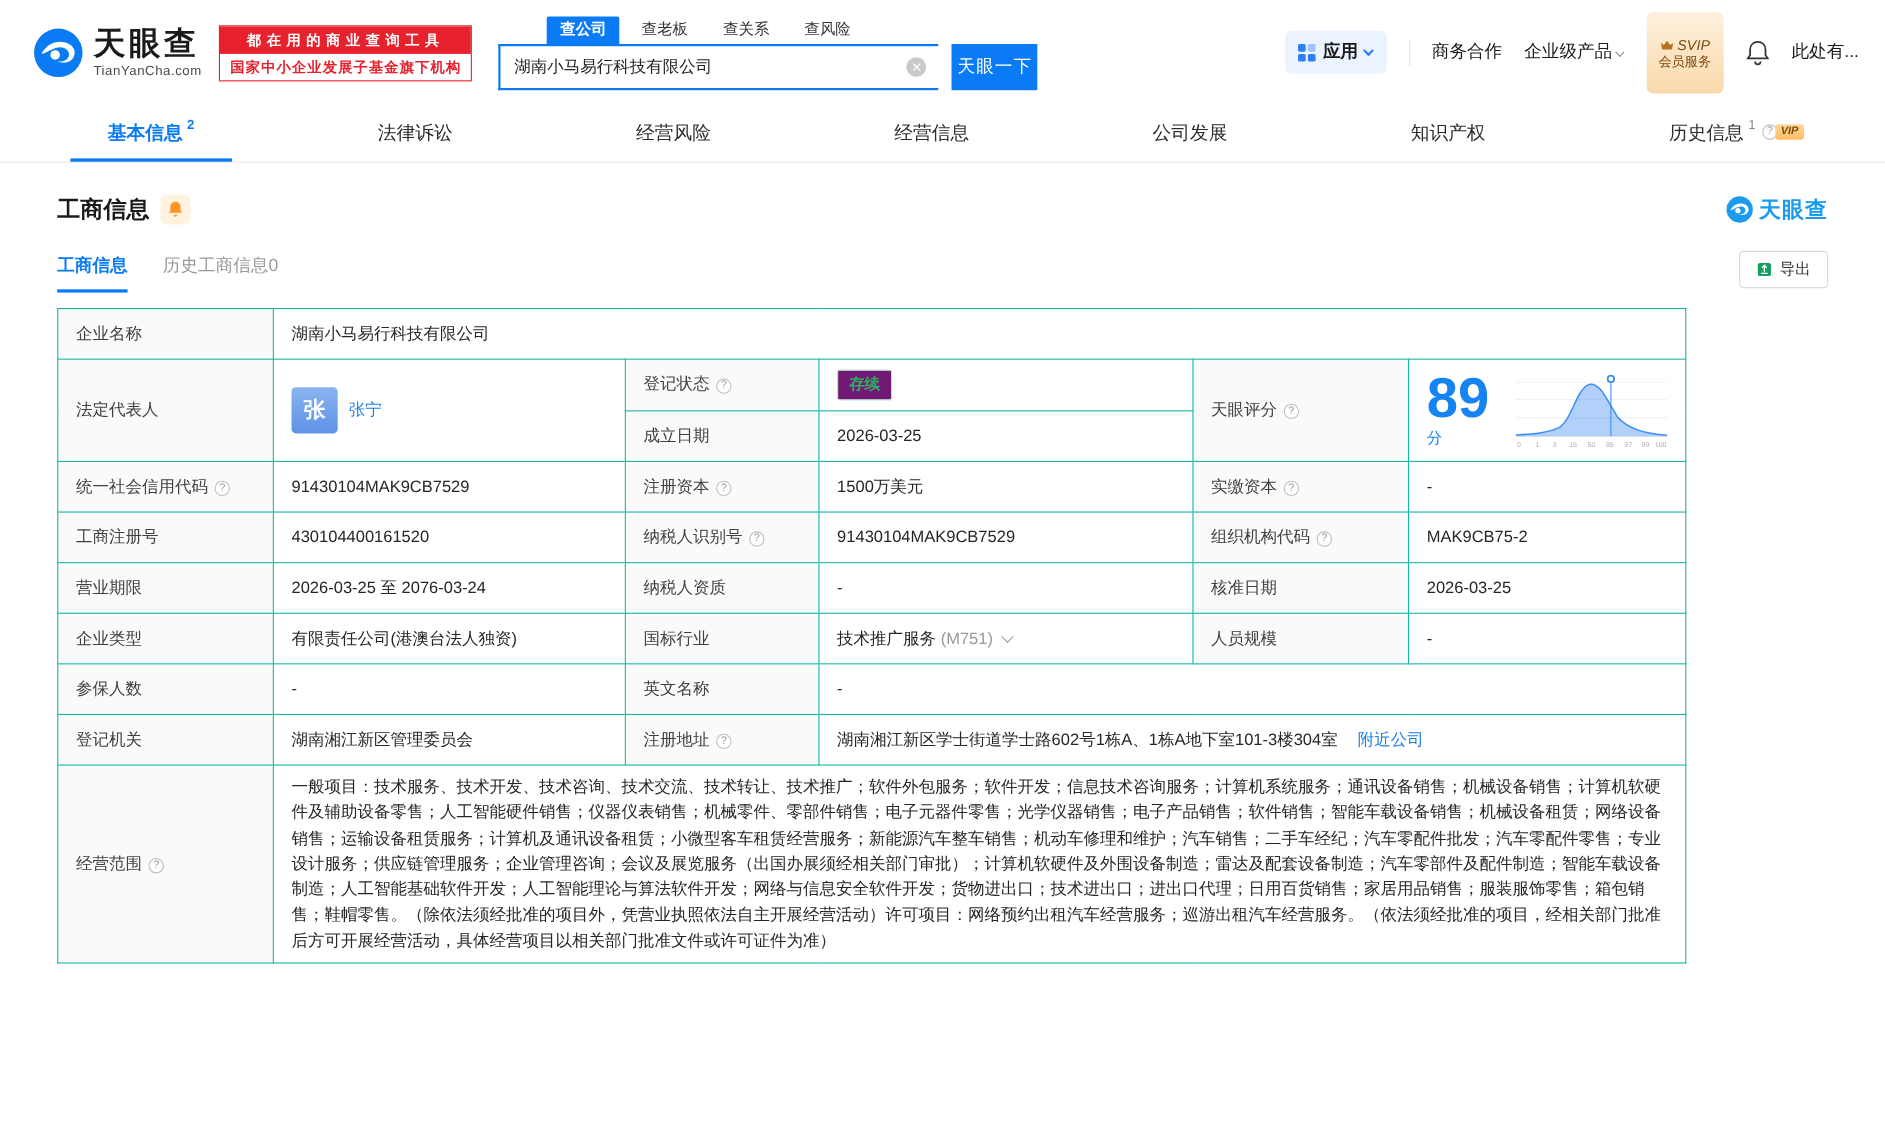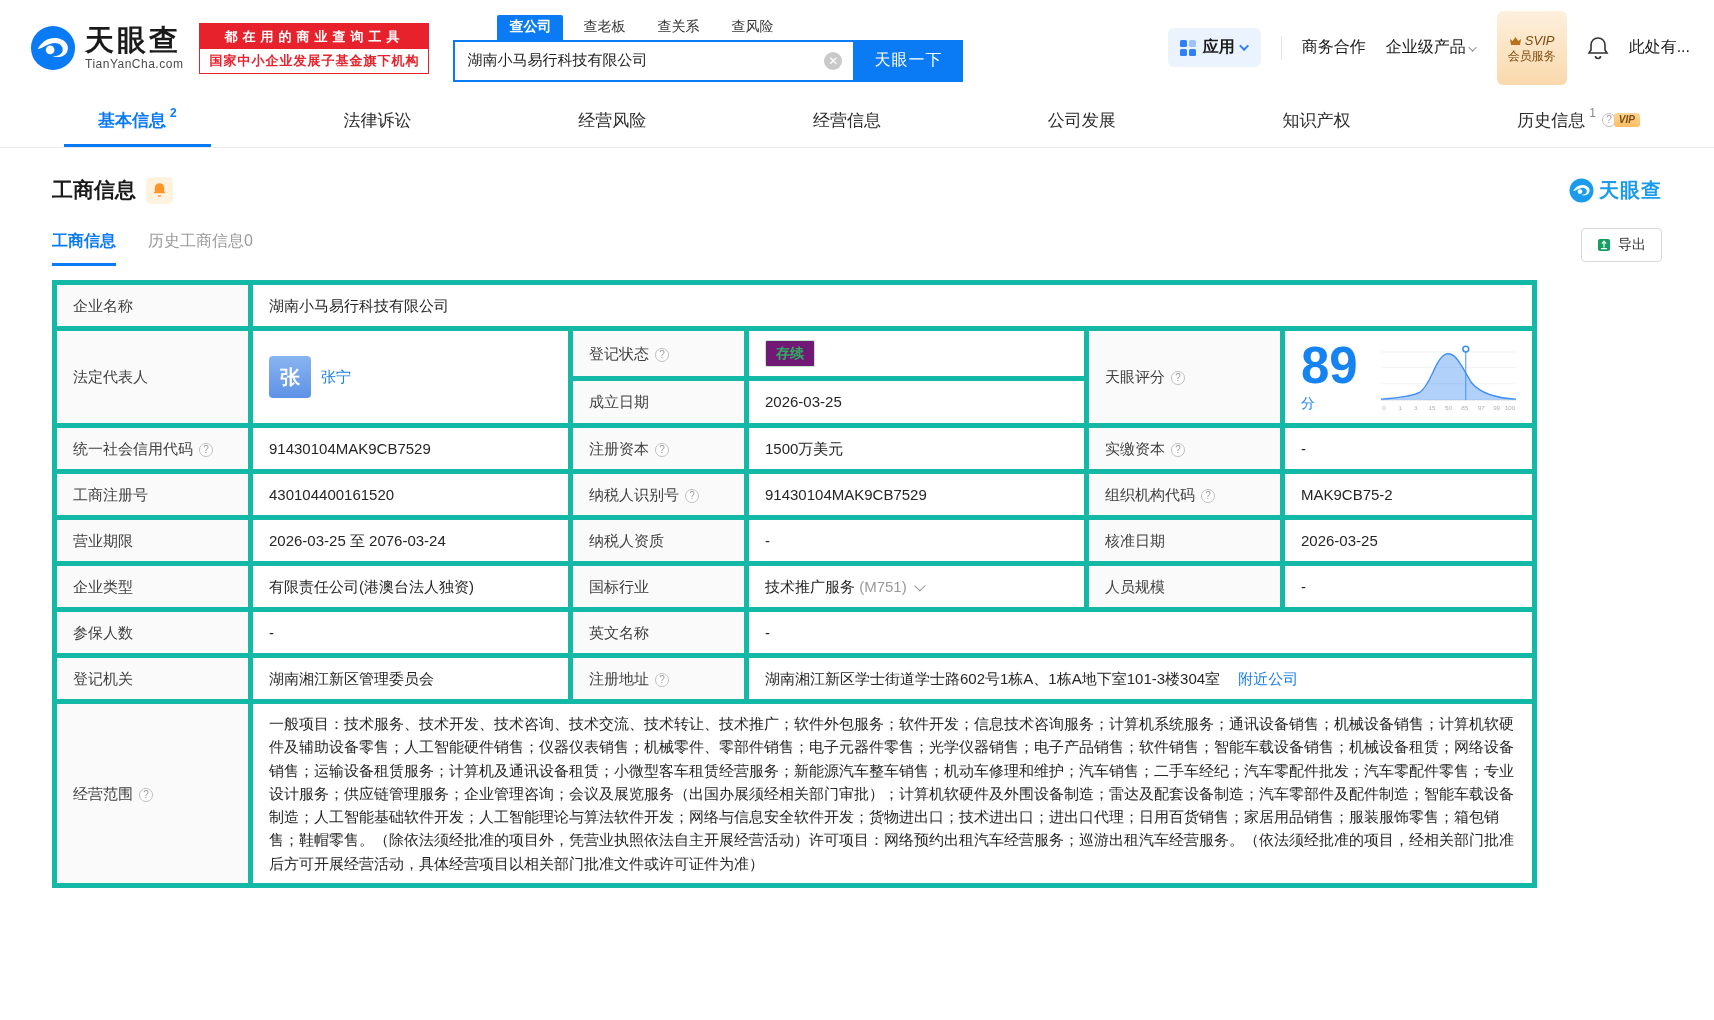--- a/index.html
+++ b/index.html
@@ -20,22 +20,22 @@
   .search-tabs { display:flex; align-items:flex-end; gap:8px; }
   .stab { font-size:14px; color:#333; padding:3px 12px 4px; cursor:pointer; border-radius:2px 2px 0 0; }
   .stab.active { background:#0a7af5; color:#fff; font-weight:600;margin-left:44px; }
   .search-bar { display:flex; }
   .input-wrap { position:relative; display:flex; align-items:center; width:400px; height:42px;
     border:2px solid #0a7af5; border-right:none; background:#fff; }
   .input-wrap input { flex:1; border:none; outline:none; font-size:15px; color:#222; padding:0 36px 0 12px;
     font-family:inherit; background:transparent; }
   .clear-btn { position:absolute; right:11px; width:18px; height:18px; border-radius:50%;
     background:#c9c9c9; color:#fff; font-size:12px; line-height:18px; text-align:center; cursor:pointer; }
-  .search-btn { width:110px; height:42px; background:#0a7af5; color:#fff; border:none; font-size:16px;
-    font-family:inherit; cursor:pointer; letter-spacing:1px; }
+  .search-btn { width:78px; height:42px; background:#0a7af5; color:#fff; border:none; font-size:16px;
+    font-family:inherit; cursor:pointer; letter-spacing:1px;margin-left:12px; }
 
   .hright { margin-left:auto; display:flex; align-items:center; gap:20px; font-size:16px; color:#1a1a1a; white-space:nowrap; }
   .apps-pill { display:flex; align-items:center; gap:7px; background:#eaf3fe; border-radius:6px;
     padding:9px 12px; font-weight:600; cursor:pointer; }
   .grid-icon { display:grid; grid-template-columns:7px 7px; grid-template-rows:7px 7px; gap:2px; }
   .grid-icon i { background:#2f80f7; border-radius:1.5px; }
   .grid-icon i.lt { background:#9cc3fb; }
   .caret-blue { width:7px; height:7px; border-left:2px solid #2f80f7; border-bottom:2px solid #2f80f7;
     transform:rotate(-45deg) translateY(-2px); display:inline-block; }
   .caret-gray { width:6px; height:6px; border-left:1.5px solid #8b8b8b; border-bottom:1.5px solid #8b8b8b;
@@ -71,21 +71,21 @@
 
   .subtab-row { display:flex; align-items:center; padding:0 52px; margin-top:24px; }
   .subtab { font-size:16px; color:#999; margin-right:32px; padding-bottom:11px; cursor:pointer;
     border-bottom:3px solid transparent; }
   .subtab.active { color:#0a7af5; font-weight:700; border-bottom-color:#0a7af5; }
   .export-btn { margin-left:auto; display:flex; align-items:center; gap:7px; border:1px solid #d9d9d9;
     border-radius:4px; padding:7px 15px; font-size:14px; color:#333; background:#fff; cursor:pointer; margin-bottom:6px; }
 
   
   .info-table { width:1480px; margin:12px 52px 0; border-collapse:collapse; table-layout:fixed; font-size:15px; }
-  .info-table td { border:5px solid #14b8a6; padding:8px 16px; height:46px; vertical-align:middle;
+  .info-table td { border:1px solid #14b8a6; padding:8px 16px; height:46px; vertical-align:middle;
     color:#262626; line-height:1.55; word-break:break-all; }
   .info-table td.lbl { background:#fafafa; color:#404040; }
   .rep { display:flex; align-items:center; gap:10px; }
   .avatar { width:42px; height:42px; border-radius:4px; background:linear-gradient(180deg,#8ab4f0,#5e92e6);
     color:#fff; font-size:20px; font-weight:600; display:inline-flex; align-items:center; justify-content:center; cursor:pointer; }
   .link { color:#1a7fe8; cursor:pointer; }
   .status { display:inline-block; background:#701a75; border:1px solid #bfe5cd; color:#2fae5f;
     font-size:14px; padding:2px 10px; border-radius:2px;font-weight:bold; }
   .score-wrap { display:flex; align-items:center; gap:12px; }
   .score-num { color:#1583f2; font-weight:700; font-size:51px; line-height:1; }

